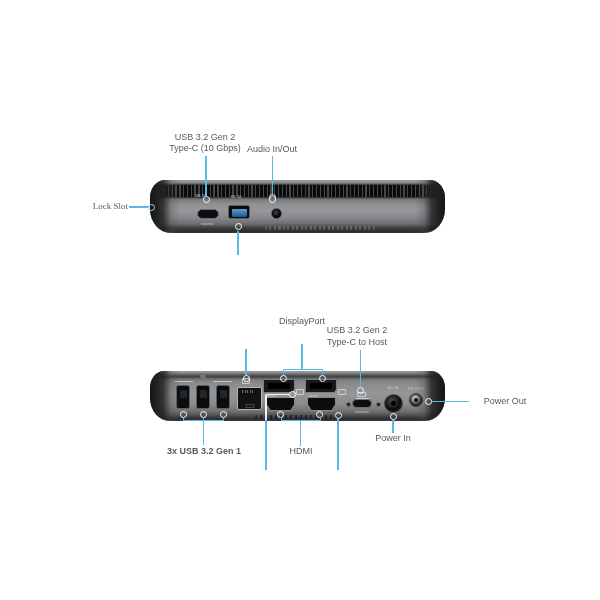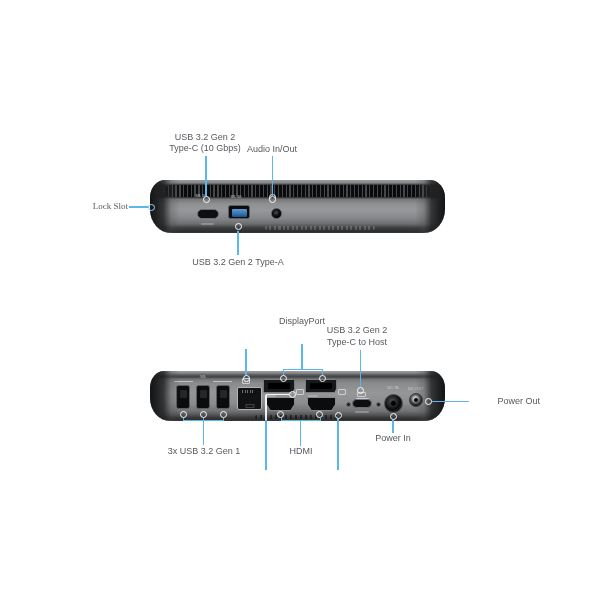--- a/index.html
+++ b/index.html
@@ -1,21 +1,21 @@
 <!DOCTYPE html>
 <html><head>
 <meta charset="utf-8">
 <style>
   html,body{margin:0;padding:0;background:#fff;}
   #stage{position:relative;width:600px;height:600px;background:#fff;overflow:hidden;
          font-family:"Liberation Sans",sans-serif;}
   
   .lbl{position:absolute;color:#55595e;font-size:9px;line-height:11.5px;text-align:center;}
   .lbl span{display:block;}
-  .r{text-align:right;} .l{text-align:right;}
+  .r{text-align:right;} .l{text-align:center;}
   
   .vl{position:absolute;width:1.5px;background:#5bb7e7;}
   .hl{position:absolute;height:1.5px;background:#5bb7e7;}
   .wl{background:rgba(249,251,252,.93);}
   .dot{position:absolute;width:7px;height:7px;border:1.5px solid #f8fafb;border-radius:50%;
        box-sizing:border-box;background:transparent;}
   .dot-b{border-color:#9fd4f1;}
   
   .dock{position:absolute;overflow:hidden;
         box-shadow:inset 2px 0 1px rgba(165,168,170,.5), inset -2px 0 1px rgba(165,168,170,.5);}
@@ -82,21 +82,21 @@
   
   #lb-usbc-f{left:145px;top:131.5px;width:120px;}
   #lb-audio{left:222px;top:144px;width:100px;}
   #lb-lock{left:58px;top:201px;width:70px;font-family:Liberation Serif, serif;}
   #lb-usba-f{left:158px;top:257px;width:160px;}
   #lb-eth{left:207px;top:325px;width:80px;}
   #lb-dp{left:252px;top:316px;width:100px;}
   #lb-usbc-r{left:307px;top:325px;width:100px;}
   #lb-pout{left:470px;top:396px;width:70px;}
   #lb-pin{left:353px;top:433px;width:80px;}
-  #lb-usba-r{left:124px;top:446px;width:160px;}
+  #lb-usba-r{left:124px;top:446px;width:160px;font-weight:bold;}
   #lb-hdmi{left:261px;top:446px;width:80px;}
   #lb-s2{left:203px;top:472.5px;width:120px;}
   #lb-s1{left:277px;top:472.5px;width:120px;}
   
   #ln-usbc-f{left:205.2px;top:156px;height:40px;}
   #ln-audio{left:271.8px;top:156px;height:40px;}
   #ln-lock{left:128.5px;top:206.2px;width:20px;}
   #ln-usba-f{left:237.2px;top:230.5px;height:24px;}
   #ln-eth{left:245.3px;top:349px;height:26px;}
   #ln-dp-stem{left:301.3px;top:344px;height:25px;}
@@ -209,21 +209,20 @@
     <span>USB 3.2 Gen 2</span>
     <span>Type-C (10 Gbps)</span>
   </div>
   <div class="lbl" id="lb-audio">
     <span>Audio In/Out</span>
   </div>
   <div class="lbl r" id="lb-lock">
     <span>Lock Slot</span>
   </div>
   <div class="lbl" id="lb-usba-f">
-    <span>USB 3.2 Gen 2 Type-A</span>
   </div>
   <div class="vl" id="ln-usbc-f"></div>
   <div class="vl" id="ln-audio"></div>
   <div class="hl" id="ln-lock"></div>
   <div class="vl" id="ln-usba-f"></div>
   <div class="dot" id="dt-usbc-f"></div>
   <div class="dot" id="dt-audio"></div>
   <div class="dot dot-b" id="dt-lock"></div>
   <div class="dot" id="dt-usba-f"></div>
 

